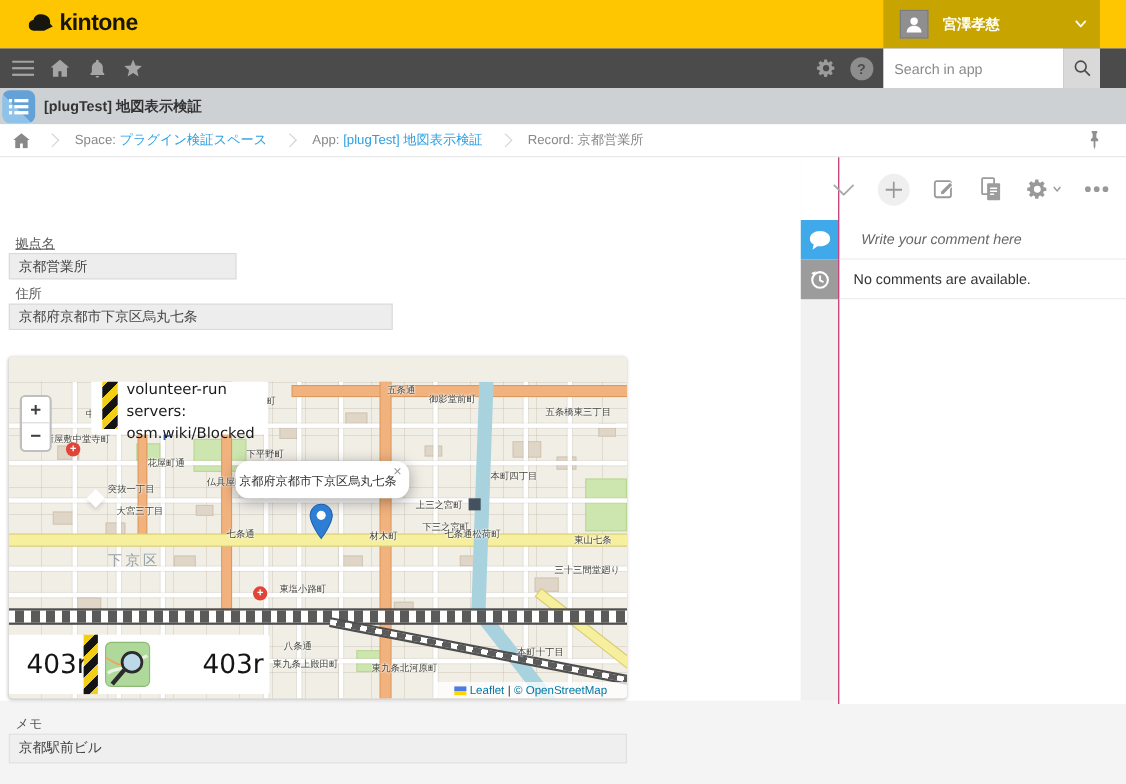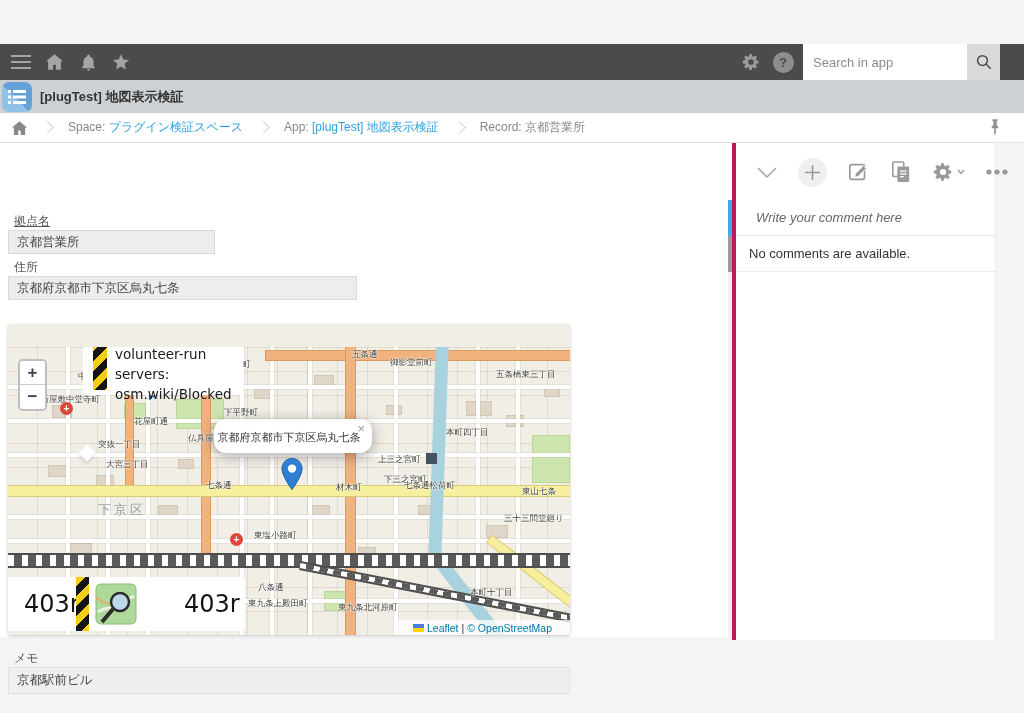--- a/index.html
+++ b/index.html
@@ -36,21 +36,21 @@
   .crumb-link { color:#2e9fe0; cursor:pointer; text-decoration:none; }
   .pin-btn { position:absolute; right:24px; top:6px; cursor:pointer; }
 
   
   .record-card { position:absolute; left:0; top:143px; width:728px; height:494px; background:#fff; }
   .tab-strip { position:absolute; left:728px; top:143px; width:34px; height:494px; background:#fff; }
   .tab-strip .rest { position:absolute; left:0; top:129px; width:34px; height:365px; background:#f1f1f2; }
   .side-tab { position:absolute; left:0; width:34px; height:36px; display:flex; align-items:center; justify-content:center; cursor:pointer; }
   .tab-comments { top:57px; background:#3fa9e9; }
   .tab-history { top:93px; background:#9c9c9c; }
-  .comment-card { position:absolute; left:732px; top:143px; width:262px; height:497px; background:#fff; border-left:4px solid #be185d; }
+  .comment-card { position:absolute; left:762px; top:143px; width:262px; height:497px; background:#fff; border-left:1px solid #be185d; }
   .comment-row1 { position:absolute; left:0; top:57px; width:261px; height:36px; border-bottom:1px solid #ececec; display:flex; align-items:center; padding-left:20px; cursor:text; }
   .comment-placeholder { font-size:13px; font-style:italic; color:#666; }
   .comment-row2 { position:absolute; left:0; top:93px; width:261px; height:36px; border-bottom:1px solid #ececec; display:flex; align-items:center; padding-left:13px; }
   .comment-empty { font-size:13px; color:#333; }
   .bottom-gray { position:absolute; left:0; top:640px; width:1024px; height:73px; background:#f4f4f5; }
 
   
   .rec-toolbar { position:absolute; right:16px; top:156px; height:32px; display:flex; align-items:center; gap:21px; }
   .rt-btn { cursor:pointer; display:flex; align-items:center; justify-content:center; }
   .plus-circle { width:29px; height:29px; border-radius:50%; background:#efefef; }
@@ -100,20 +100,40 @@
   .marker { position:absolute; left:273px; top:110px; cursor:pointer; }
   .attrib { position:absolute; right:0; bottom:0; height:15px; background:rgba(255,255,255,.75); display:flex; align-items:center; gap:3px; padding:0 18px; font-size:10.5px; color:#333; }
   .attrib a { color:#0078a8; text-decoration:none; cursor:pointer; }
   .flag { width:11px; height:8px; display:inline-block; background:linear-gradient(#4c7be1 50%,#ffd500 50%); }
 </style>
 </head>
 <body>
 
 <div id="page">
 
+  <div class="yellow-bar">
+    <div class="logo">
+      <svg width="23" height="18" viewBox="0 0 23 18">
+          <path fill="#16160e" d="M11 1C7 1 5 3.5 4.6 6 2 6.4 0 8.3 0 11c0 3 2.4 5 5.3 5H14l8-4-2.5-2.3C20.5 5 17 1 11 1z"></path>
+        </svg>
+      <span class="logo-text">kintone</span>
+    </div>
+    <div class="user-box">
+      <div class="avatar">
+        <svg width="18" height="18" viewBox="0 0 24 24">
+            <circle cx="12" cy="8.5" r="4.5" fill="#fff"></circle>
+            <path d="M3 22c0-5 4-8 9-8s9 3 9 8z" fill="#fff"></path>
+          </svg>
+      </div>
+      <span class="user-name">宮澤孝慈</span>
+      <svg class="user-caret" width="11" height="7" viewBox="0 0 11 7">
+          <path d="M1 1l4.5 5L10 1" stroke="#fff" stroke-width="1.6" fill="none"></path>
+        </svg>
+    </div>
+  </div>
 
   <div class="gnav">
     <div class="gnav-icon" style="left:8px;width:26px;">
       <svg width="20" height="14" viewBox="0 0 20 14">
           <g fill="#a5a5a5">
             <rect width="20" height="2"></rect>
             <rect y="6" width="20" height="2"></rect>
             <rect y="12" width="20" height="2"></rect>
           </g>
         </svg>

